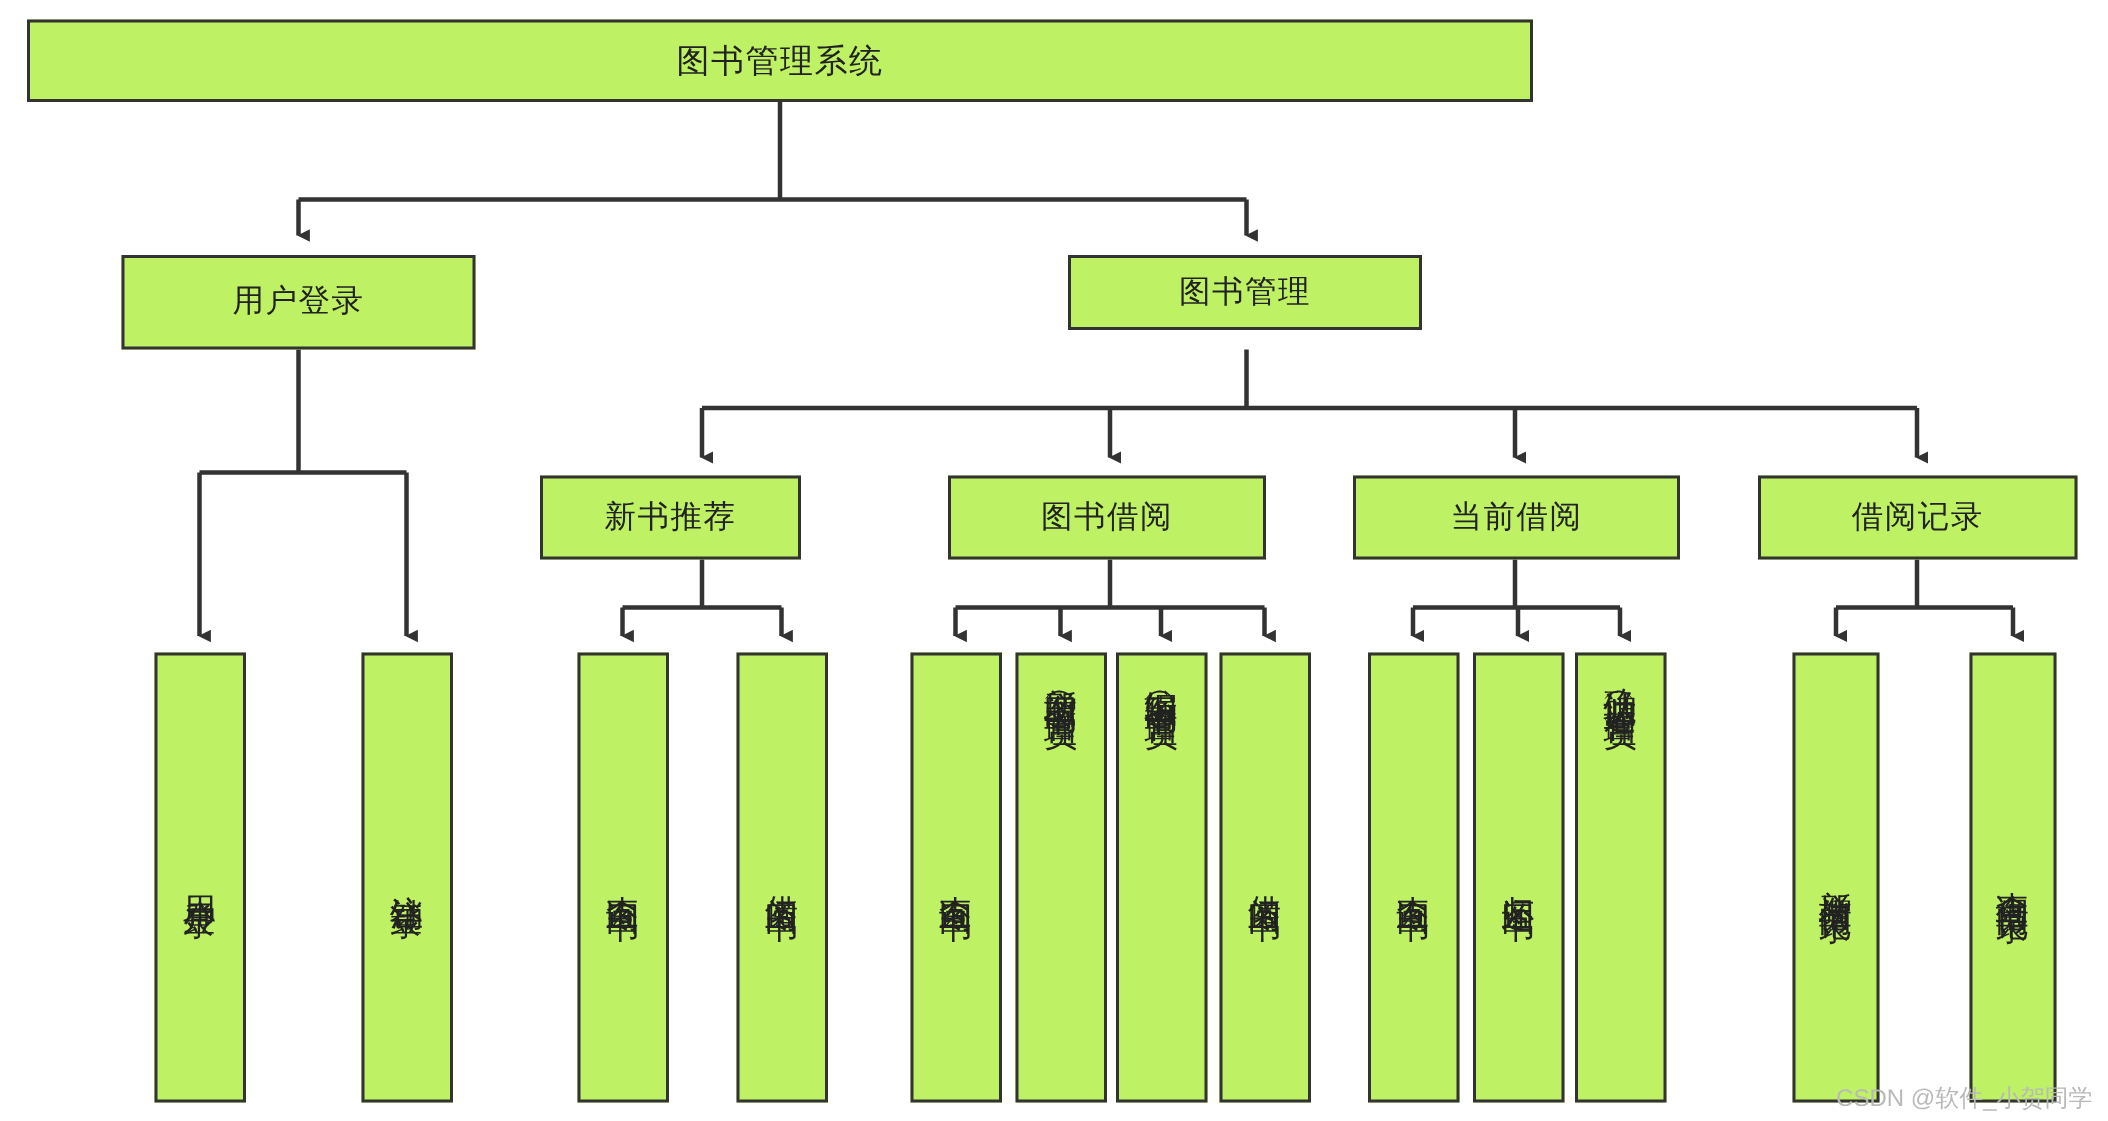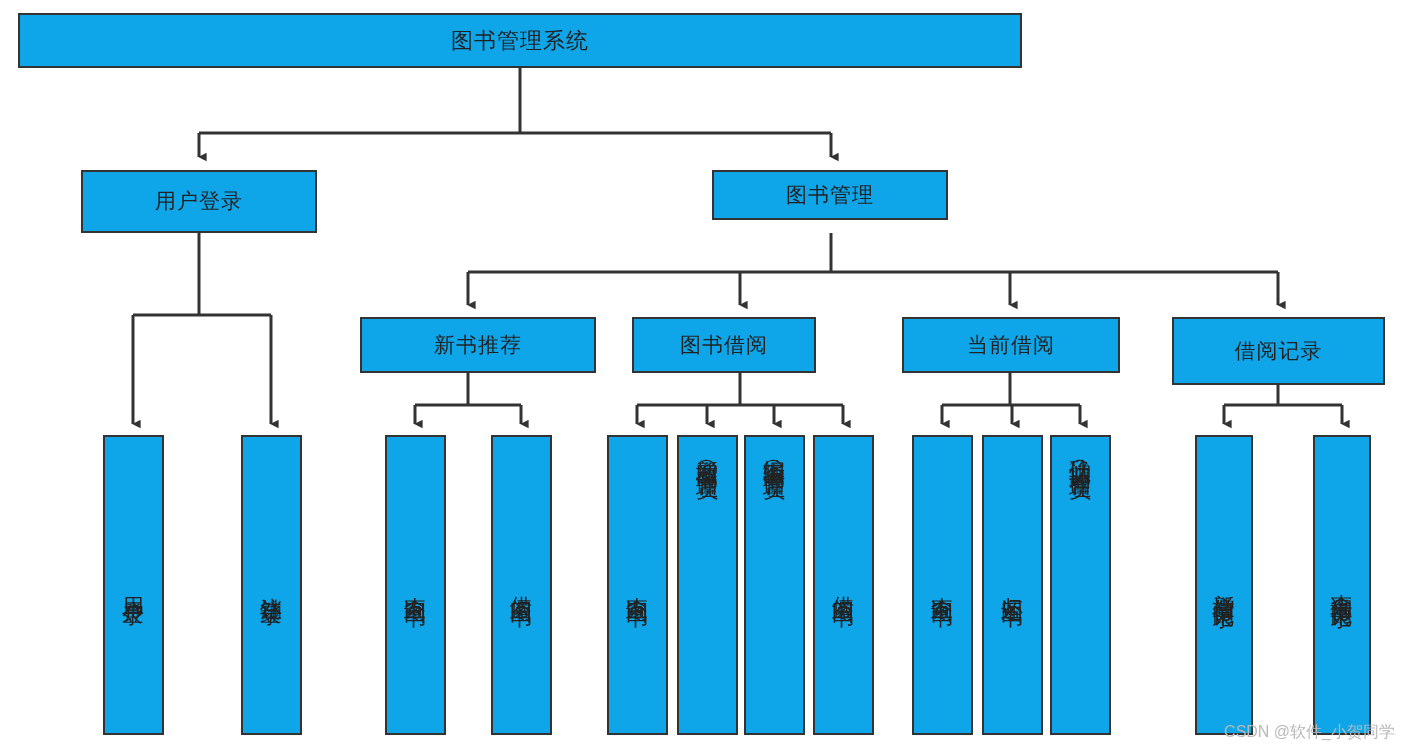--- a/index.html
+++ b/index.html
@@ -9,21 +9,21 @@
     font-family:"Liberation Sans","DejaVu Sans",sans-serif;
     overflow:hidden;
   }
   #diagram{position:relative;width:1405px;height:747px;}
   #edges{position:absolute;left:0;top:0;width:1405px;height:747px;}
 
   .node{
     position:absolute;
     box-sizing:border-box;
     border:2.5px solid #333333;
-    background:#0ea5e9;
+    background:#bef264;
     display:flex;
     align-items:center;
     justify-content:center;
     color:#222222;
   }
   .node .label{
     font-size:21px;
     letter-spacing:1px;
     line-height:1.25;
     white-space:nowrap;
@@ -119,33 +119,33 @@
   </div>
 
   <div class="node" style="left:81px;top:170px;width:236px;height:63px;">
     <span class="label">用户登录</span>
   </div>
 
   <div class="node" style="left:712px;top:170px;width:236px;height:50px;">
     <span class="label">图书管理</span>
   </div>
 
-  <div class="node" style="left:360px;top:317px;width:236px;height:56px;">
+  <div class="node" style="left:360px;top:317px;width:174px;height:56px;">
     <span class="label">新书推荐</span>
   </div>
 
-  <div class="node" style="left:632px;top:317px;width:184px;height:56px;">
+  <div class="node" style="left:632px;top:317px;width:212px;height:56px;">
     <span class="label">图书借阅</span>
   </div>
 
   <div class="node" style="left:902px;top:317px;width:218px;height:56px;">
     <span class="label">当前借阅</span>
   </div>
 
-  <div class="node" style="left:1172px;top:317px;width:213px;height:68px;">
+  <div class="node" style="left:1172px;top:317px;width:213px;height:56px;">
     <span class="label">借阅记录</span>
   </div>
 
   <div class="node leaf" style="left:103px;top:435px;width:61px;height:300px;">
     <span class="label">用户登录</span>
   </div>
   <div class="node leaf" style="left:241px;top:435px;width:61px;height:300px;">
     <span class="label">注销登录</span>
   </div>
 

